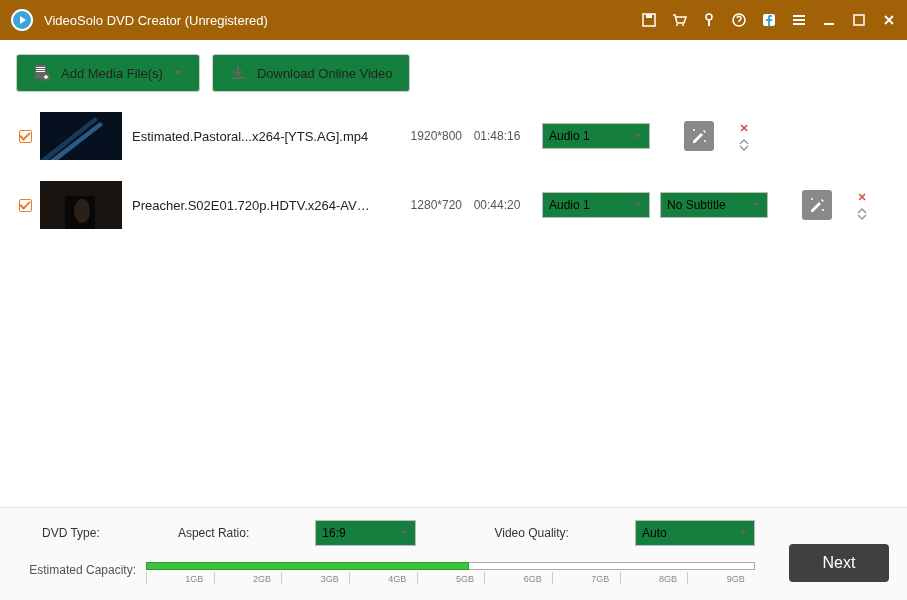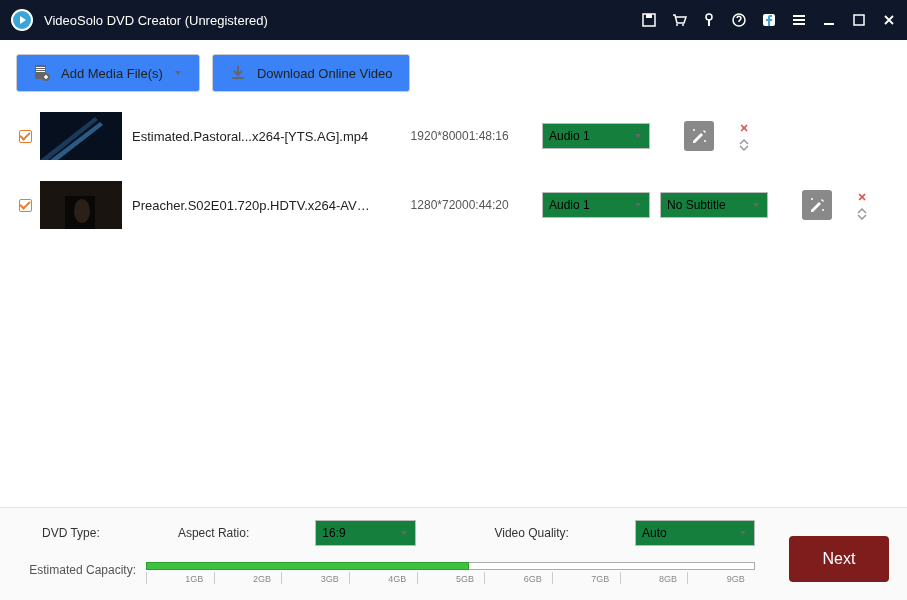--- a/index.html
+++ b/index.html
@@ -1,41 +1,41 @@
 <!DOCTYPE html>
 <html><head>
 <meta charset="utf-8">
 <style>
 * { margin: 0; padding: 0; box-sizing: border-box; font-family: -apple-system, BlinkMacSystemFont, "Segoe UI", Arial, sans-serif; }
 body { width: 907px; height: 600px; background: #fff; display: flex; flex-direction: column; overflow: hidden; }
 
 
-.titlebar { height: 40px; background: #0f172a; display: flex; align-items: center; padding: 0 10px; color: #fff; }
+.titlebar { height: 40px; background: #a16207; display: flex; align-items: center; padding: 0 10px; color: #fff; }
 .titlebar .logo { width: 24px; height: 24px; margin-right: 10px; display: flex; align-items: center; justify-content: center; }
 .titlebar .title { font-size: 13px; flex: 1; }
 .titlebar .win-icons { display: flex; gap: 14px; align-items: center; }
 .titlebar .win-icons .wi { width: 16px; height: 16px; cursor: pointer; display: flex; align-items: center; justify-content: center; }
 
 
 .toolbar { padding: 14px 16px 10px; display: flex; gap: 12px; }
-.btn { border: 1px solid #ccc; height: 38px; padding: 0 16px; display: flex; align-items: center; gap: 10px; font-size: 13px; background: #3b82f6; cursor: pointer; border-radius: 3px; color: #222; }
+.btn { border: 1px solid #ccc; height: 38px; padding: 0 16px; display: flex; align-items: center; gap: 10px; font-size: 13px; background: #15803d; cursor: pointer; border-radius: 3px; color: #222; }
 .btn .ico { width: 18px; height: 18px; display: flex; align-items: center; justify-content: center; }
 .btn .chev { width: 10px; height: 10px; }
 
 
 .media-list { flex: 1; overflow: auto; padding: 0 10px; }
 .row { display: flex; align-items: center; padding: 10px 0; border-bottom: 1px solid transparent; }
 .row .chk { width: 30px; display: flex; justify-content: center; }
 .chk-box { width: 13px; height: 13px; border: 1px solid #ea7c2e; background: #fff; position: relative; cursor: pointer; border-radius: 2px; }
 .chk-box.checked::after { content: ""; position: absolute; left: 2px; top: -1px; width: 4px; height: 8px; border: solid #ea7c2e; border-width: 0 2px 2px 0; transform: rotate(45deg); }
 .thumb { width: 82px; height: 48px; background: #0a1d35; display: flex; align-items: center; justify-content: center; margin-right: 10px; overflow: hidden; }
 .thumb svg { width: 100%; height: 100%; }
 .fname { width: 250px; font-size: 13px; color: #222; white-space: nowrap; overflow: hidden; text-overflow: ellipsis; padding-right: 10px; }
 .res { width: 80px; text-align: right; font-size: 12px; color: #555; }
-.dur { width: 70px; font-size: 12px; color: #555; margin-right: 10px; }
+.dur { width: 70px; text-align: center; font-size: 12px; color: #555; margin-right: 10px; }
 .sel { width: 108px; height: 26px; border: 1px solid #bbb; background: #15803d; display: flex; align-items: center; padding: 0 6px; margin-right: 10px; cursor: pointer; font-size: 12px; position: relative; }
 .sel .chev-d { position: absolute; right: 6px; }
 .edit-btn { width: 30px; height: 30px; background: #898989; border-radius: 3px; display: flex; align-items: center; justify-content: center; cursor: pointer; margin-left: 24px; }
 .actions { width: 40px; display: flex; flex-direction: column; align-items: center; gap: 4px; margin-left: 10px; }
 .del-x { color: #d9534f; font-size: 11px; cursor: pointer; font-weight: bold; }
 .sorter { display: flex; flex-direction: column; cursor: pointer; }
 
 
 .bottom { border-top: 1px solid #e5e5e5; background: #fafafa; }
 .settings { display: flex; align-items: center; padding: 12px 16px 8px; gap: 8px; justify-content: space-between; }
@@ -43,21 +43,21 @@
 .settings .lbl:first-child { margin-left: 26px; }
 .settings .sel { width: 120px; margin-right: 0; }
 .capacity { display: flex; align-items: center; padding: 4px 16px 18px; gap: 10px; }
 .capacity .clbl { font-size: 12px; color: #555; width: 120px; text-align: right; }
 .bar-wrap { flex: 1; position: relative; height: 24px; }
 .bar-bg { position: absolute; top: 4px; height: 8px; width: 100%; border: 1px solid #aaa; background: #fff; }
 .bar-fill { position: absolute; top: 4px; height: 8px; background: #3ec23e; border: 1px solid #2ca02c; }
 .ticks { position: absolute; top: 14px; width: 100%; display: flex; font-size: 9px; color: #888; }
 .ticks span { flex: 1; text-align: center; border-left: 1px solid #ccc; padding-top: 2px; padding-left: 28px; }
 .next-col { padding: 0 18px 18px; display: flex; justify-content: flex-end; }
-.next-btn { width: 100px; height: 46px; background: #7f1d1d; color: #fff; border: none; border-radius: 4px; font-size: 16px; cursor: pointer; }
+.next-btn { width: 100px; height: 38px; background: #404040; color: #fff; border: none; border-radius: 4px; font-size: 16px; cursor: pointer; }
 .footer-row { display: flex; align-items: flex-end; }
 .footer-left { flex: 1; }
 
 .chev-d svg, .chev svg { display: block; }
 </style>
 </head>
 <body>
 
 <div class="titlebar">
   <div class="logo">

